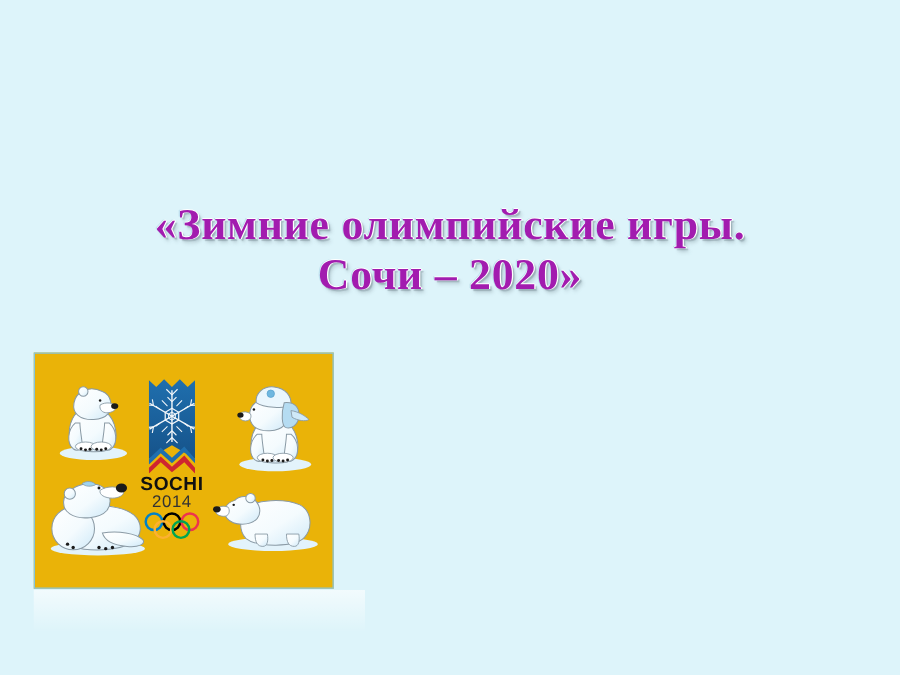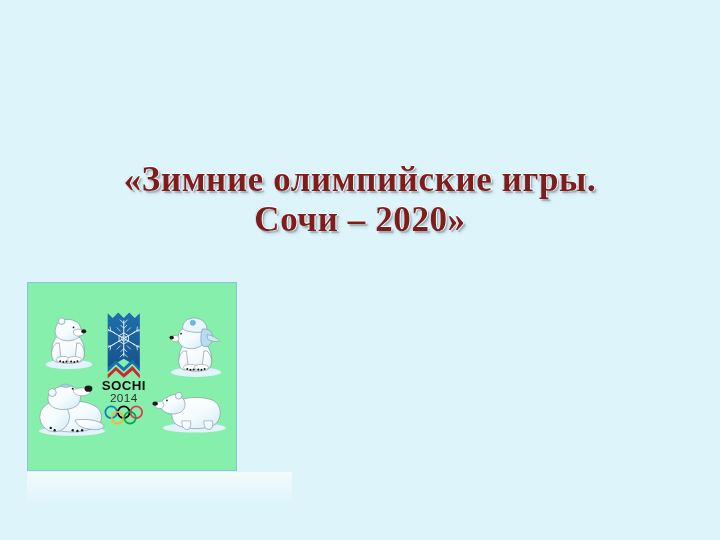--- a/index.html
+++ b/index.html
@@ -28,38 +28,38 @@
     width: 720px;
     text-align: center;
     line-height: 1.14;
   }
   .title-line {
     display: block;
     font-family: "Liberation Serif", "DejaVu Serif", serif;
     font-weight: bold;
     font-size: 35px;
     letter-spacing: 0.6px;
-    color: #7f1d1d;
+    color: #a21caf;
     text-shadow:
        1px 0px 0px #ffffff,
        0px -1px 0px #ffffff,
       -1px -1px 0px #bfe2ef,
        2px 2px 1px rgba(120,140,150,0.55),
        3px 3px 3px rgba(120,140,150,0.30);
     white-space: nowrap;
   }
 
   
   #picture-frame {
     position: absolute;
     left: 27px;
     top: 282px;
-    width: 210px;
+    width: 240px;
     height: 189px;
-    background: #86efac;
+    background: #eab308;
     border: 1.5px solid #86c5dc;
     box-sizing: border-box;
     overflow: hidden;
   }
   #picture-reflection {
     position: absolute;
     left: 27px;
     top: 472px;
     width: 265px;
     height: 34px;

